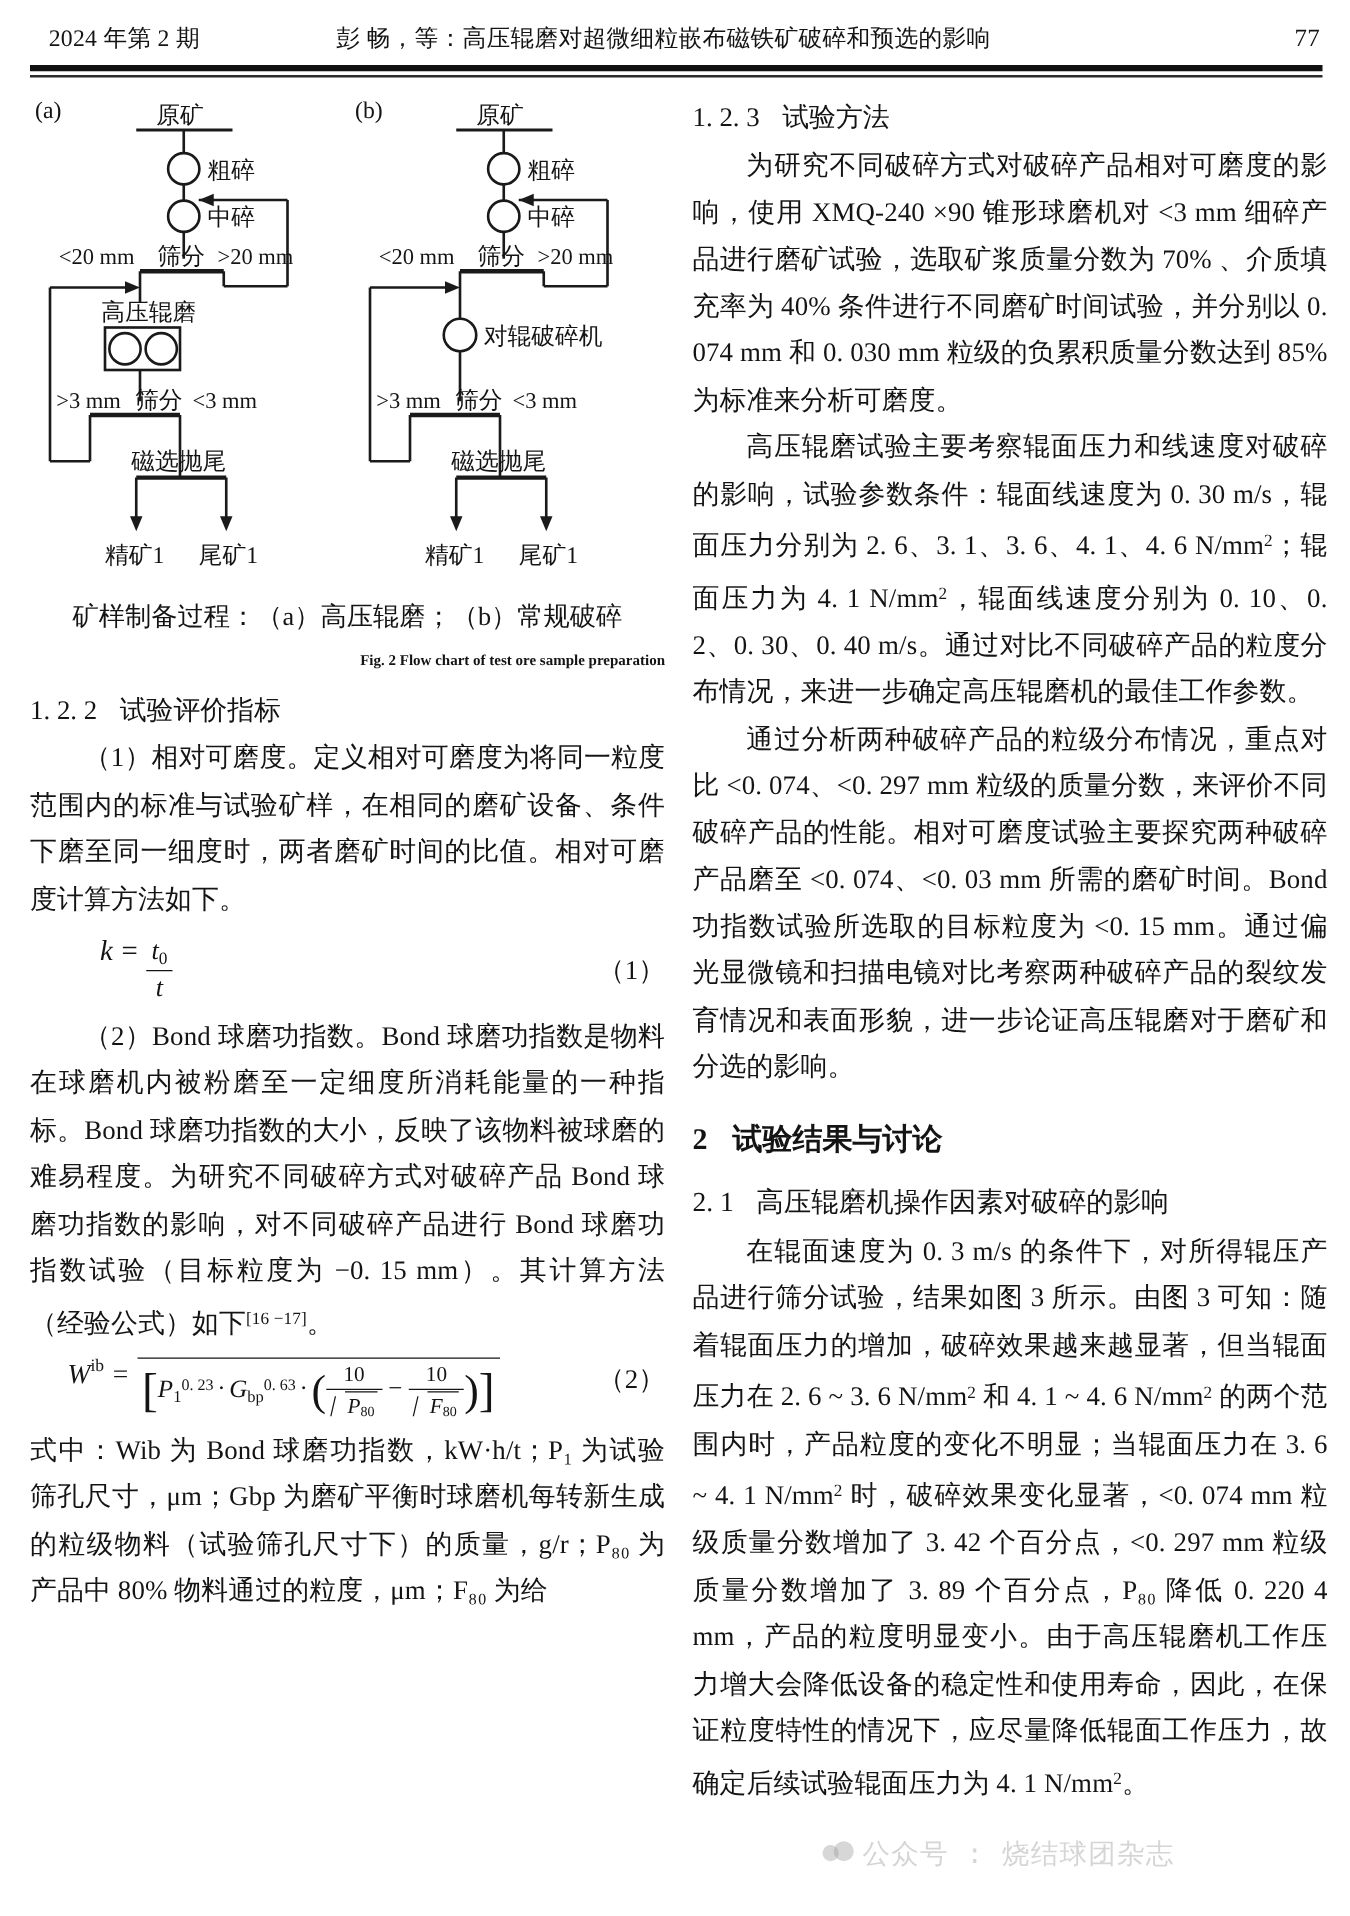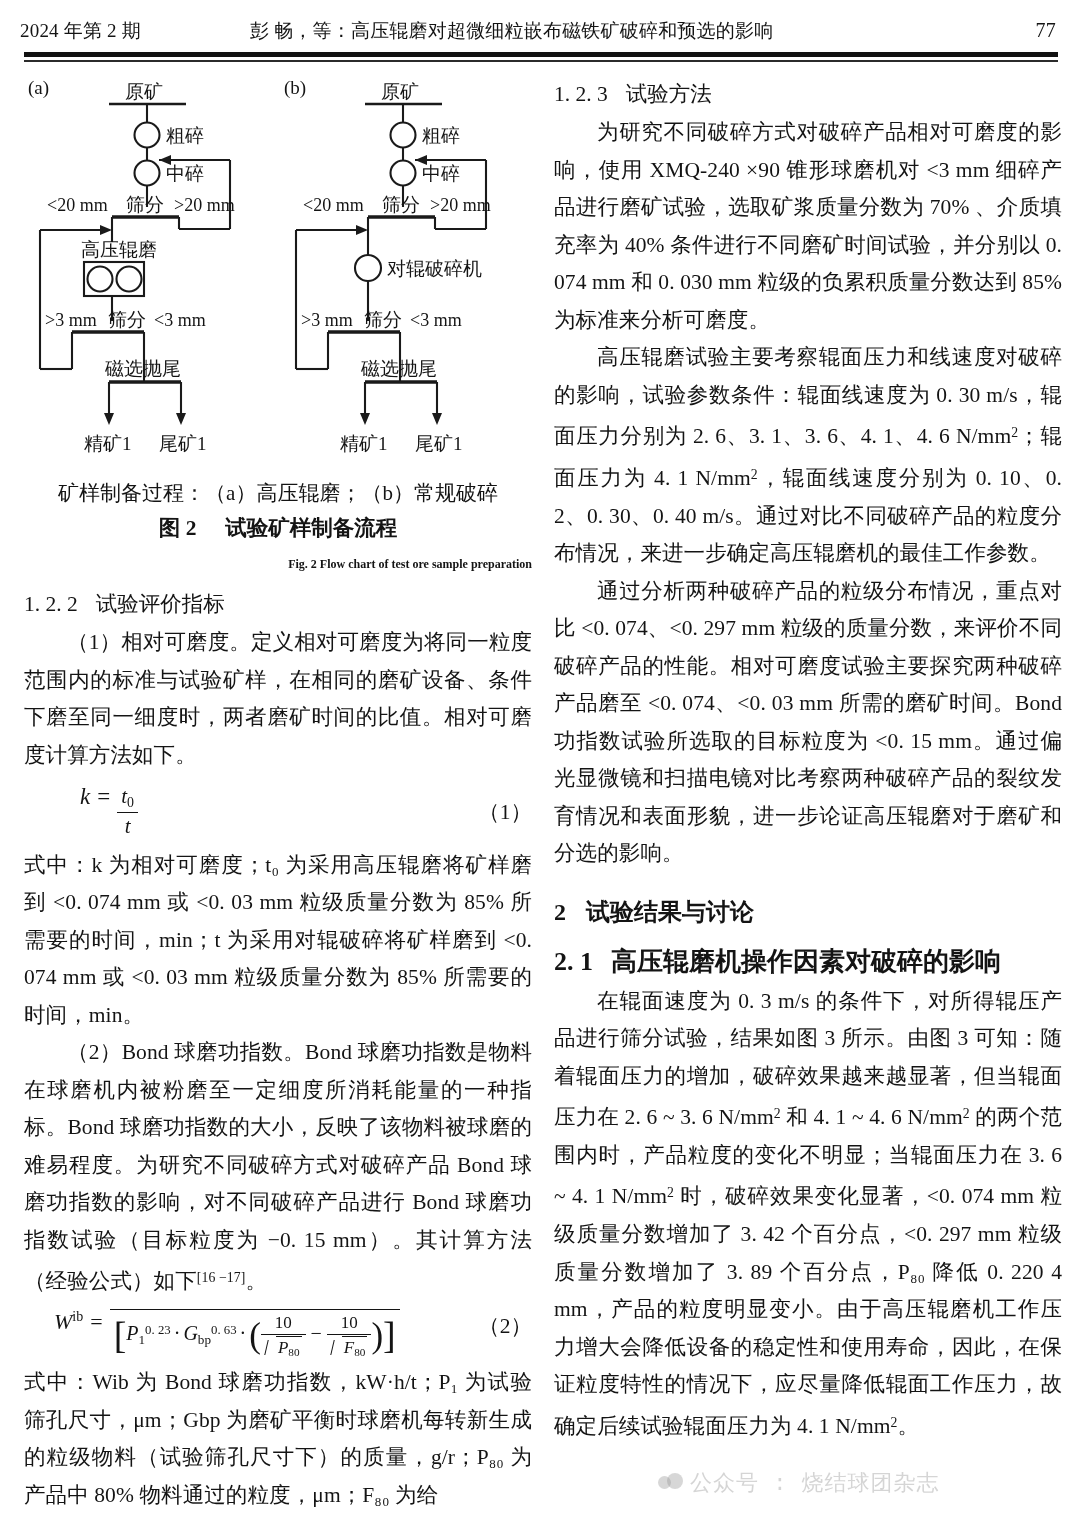--- a/index.html
+++ b/index.html
@@ -10,21 +10,21 @@
     background: #ffffff;
     font-family: "Liberation Serif", "DejaVu Serif", serif;
     color: #141414;
     position: relative;
     overflow: hidden;
   }
 
   
   .page-head {
     position: absolute;
-    left: 20px; right: 24px; top: 18px;
+    left: 39px; right: 24px; top: 18px;
     height: 32px;
     display: flex;
     align-items: baseline;
     font-size: 19px;
     letter-spacing: 0.2px;
   }
   .head-issue { width: 200px; flex: 0 0 auto; }
   .head-title { flex: 1 1 auto; text-align: left; padding-left: 30px; }
   .head-page  { width: 60px; flex: 0 0 auto; text-align: right; font-size: 20px; }
 
@@ -62,22 +62,22 @@
   }
   .sec-num .t { padding-left: 18px; }
   .sec-h1 {
     font-size: 24px;
     font-weight: bold;
     line-height: 46px;
     margin-top: 16px;
   }
   .sec-h1 .t { padding-left: 20px; }
   .sec-h2 {
-    font-size: 26px;
-    font-weight: bold;
+    font-size: 22px;
+    font-weight: normal;
     line-height: 42px;
     margin-top: 6px;
   }
   .sec-h2 .t { padding-left: 18px; }
 
   sub { font-size: 0.66em; vertical-align: -0.28em; }
   sup { font-size: 0.64em; vertical-align: 0.46em; }
   .it { font-style: italic; }
 
   
@@ -281,25 +281,20 @@
           <text x="82" y="254" font-size="19">筛分</text>
           <text x="128" y="254" font-size="18">&lt;3 mm</text>
           <text x="79" y="303" font-size="19">磁选抛尾</text>
           <text x="58" y="378" font-size="19">精矿1</text>
           <text x="133" y="378" font-size="19">尾矿1</text>
         </g>
       </svg>
     </div>
 
     <div class="fig-cap-cn-note">矿样制备过程：（a）高压辊磨；（b）常规破碎</div>
-    <div class="fig-cap-cn">
-      <span>图 2</span>
-      <span style="display:inline-block;width:18px"></span>
-      <span>试验矿样制备流程</span>
-    </div>
     <div class="fig-cap-en">Fig. 2    Flow chart of test ore sample preparation</div>
 
 
     <div class="sec-num">
       <span>1. 2. 2</span><span class="t">试验评价指标</span>
     </div>
 
     <p class="indent">（1）相对可磨度。定义相对可磨度为将同一粒度范围内的标准与试验矿样，在相同的磨矿设备、条件下磨至同一细度时，两者磨矿时间的比值。相对可磨度计算方法如下。</p>
 
     <div class="formula-row" style="margin:10px 0 8px 0;">
@@ -307,21 +302,20 @@
         <span class="it" style="font-size:23px;">k</span>
         <span style="font-size:23px;padding:0 7px;">=</span>
         <span class="frac" style="font-size:21px;">
           <span class="num"><span class="it">t</span><sub>0</sub></span>
           <span class="den it">t</span>
         </span>
       </div>
       <div class="formula-tag">（1）</div>
     </div>
 
-    <p>式中：k 为相对可磨度；t₀ 为采用高压辊磨将矿样磨到 &lt;0. 074 mm 或 &lt;0. 03 mm 粒级质量分数为 85% 所需要的时间，min；t 为采用对辊破碎将矿样磨到 &lt;0. 074 mm 或 &lt;0. 03 mm 粒级质量分数为 85% 所需要的时间，min。</p>
 
     <p class="indent"><span>（2）Bond 球磨功指数。Bond 球磨功指数是物料在球磨机内被粉磨至一定细度所消耗能量的一种指标。Bond 球磨功指数的大小，反映了该物料被球磨的难易程度。为研究不同破碎方式对破碎产品 Bond 球磨功指数的影响，对不同破碎产品进行 Bond 球磨功指数试验（目标粒度为 −0. 15 mm）。其计算方法（经验公式）如下</span><sup>[16 −17]</sup><span>。</span></p>
 
     <div class="formula-row" style="margin:8px 0 6px 0;">
       <div class="formula-body" style="justify-content:flex-start;padding-left:30px;">
         <span style="font-size:22px;" class="it">W</span>
           <sub style="font-size:14px;">ib</sub>
         <span style="font-size:22px;padding:0 7px;">=</span>
         <span class="frac" style="font-size:20px;">
           <span class="den" style="white-space:nowrap;padding-top:3px;">

